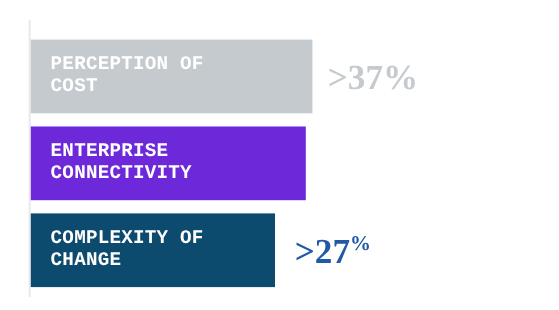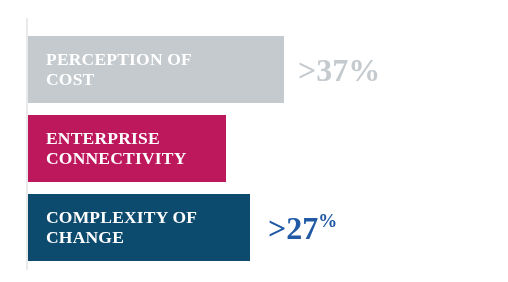--- a/index.html
+++ b/index.html
@@ -50,21 +50,21 @@
     display: flex;
     align-items: center;
     box-sizing: border-box;
     padding-left: 18px;
     padding-right: 8px;
     flex: 0 0 auto;
   }
 
   .bar-label {
     color: #ffffff;
-    font-family: Liberation Serif, serif;
+    font-family: Liberation Mono, monospace;
     font-weight: bold;
     font-size: 17.5px;
     line-height: 1.12;
     letter-spacing: 0.2px;
     text-transform: uppercase;
     white-space: pre-line;
   }
 
   .bar-value {
     font-family: "Liberation Serif", serif;
@@ -108,21 +108,21 @@
       <div class="bar" style="background:#C4CACE;width:256px;">
         <span class="bar-label">PERCEPTION OF
 COST</span>
       </div>
       <div class="bar-value" style="color:#C4CACE;text-align:center;">
         <span>&gt;</span><span>37</span><span class="pct-full">%</span>
       </div>
     </div>
 
     <div class="bar-row" id="row-1">
-      <div class="bar" style="background:#be185d;width:198px;">
+      <div class="bar" style="background:#6d28d9;width:250px;">
         <span class="bar-label">ENTERPRISE
 CONNECTIVITY</span>
       </div>
     </div>
 
     <div class="bar-row" id="row-2">
       <div class="bar" style="background:#0c4a6e;width:222px;">
         <span class="bar-label">COMPLEXITY OF
 CHANGE</span>
       </div>

